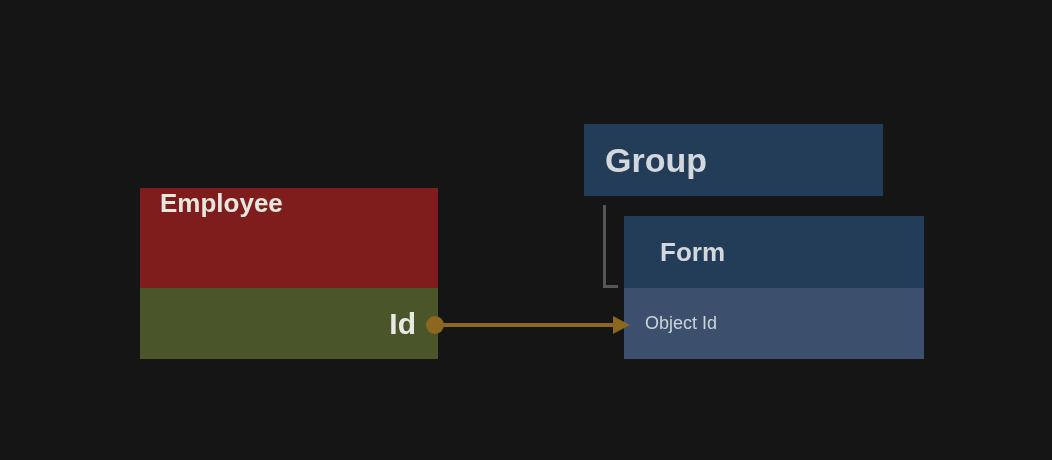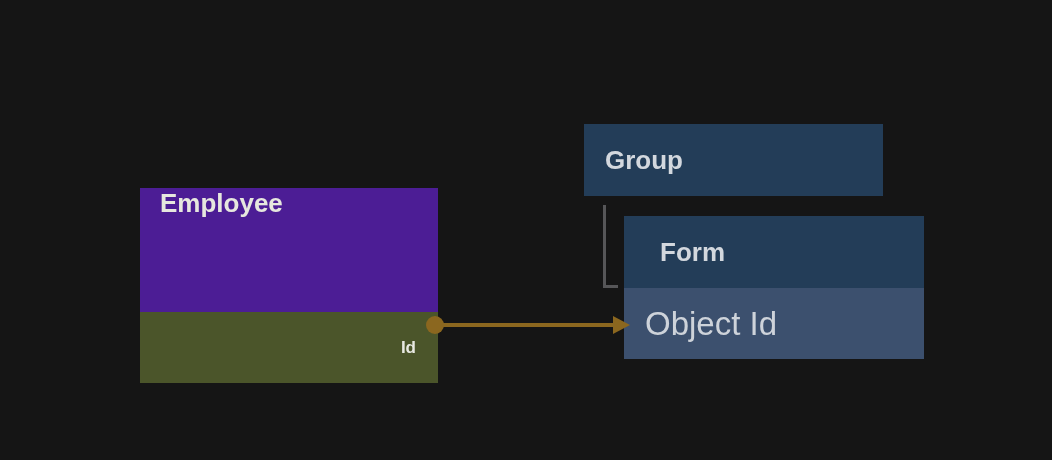--- a/index.html
+++ b/index.html
@@ -14,22 +14,22 @@
     left: 0; top: 0;
     width: 1052px; height: 460px;
     background: #151515;
   }
   .node {
     position: absolute;
   }
   
   .node-employee { left: 140px; top: 188px; width: 298px; }
   .node-employee .hdr {
-    height: 124px;
-    background: #4c1d95;
+    height: 100px;
+    background: #7f1d1d;
     display: flex;
     flex-direction: column;
     justify-content: space-between;
     padding: 0 20px;
   }
   .node-employee .hdr .title {
     color: #e6e7de;
     font-size: 26px;
     font-weight: 700;
     line-height: 31px;
@@ -41,33 +41,33 @@
     line-height: 31px;
   }
   .node-employee .field {
     height: 71px;
     background: #4b552a;
     display: flex;
     align-items: center;
     justify-content: flex-end;
     padding: 0 22px;
     color: #e8e9e2;
-    font-size: 17px;
+    font-size: 30px;
     font-weight: 600;
   }
   
   .node-group { left: 584px; top: 124px; width: 299px; height: 72px; }
   .node-group .hdr {
     height: 72px;
     background: #233d58;
     display: flex;
     align-items: center;
     padding: 0 21px;
     color: #d3d8de;
-    font-size: 26px;
+    font-size: 34px;
     font-weight: 700;
   }
   
   .node-form { left: 624px; top: 216px; width: 300px; }
   .node-form .hdr {
     height: 72px;
     background: #233d58;
     display: flex;
     align-items: center;
     padding: 0 36px;
@@ -75,21 +75,21 @@
     font-size: 26px;
     font-weight: 700;
   }
   .node-form .field {
     height: 71px;
     background: #3c506e;
     display: flex;
     align-items: center;
     padding: 0 21px;
     color: #ced3da;
-    font-size: 33px;
+    font-size: 18px;
     font-weight: 400;
   }
   
   .elbow {
     position: absolute;
     left: 603px; top: 205px;
     width: 15px; height: 83px;
     border-left: 3px solid #565658;
     border-bottom: 3px solid #565658;
   }

